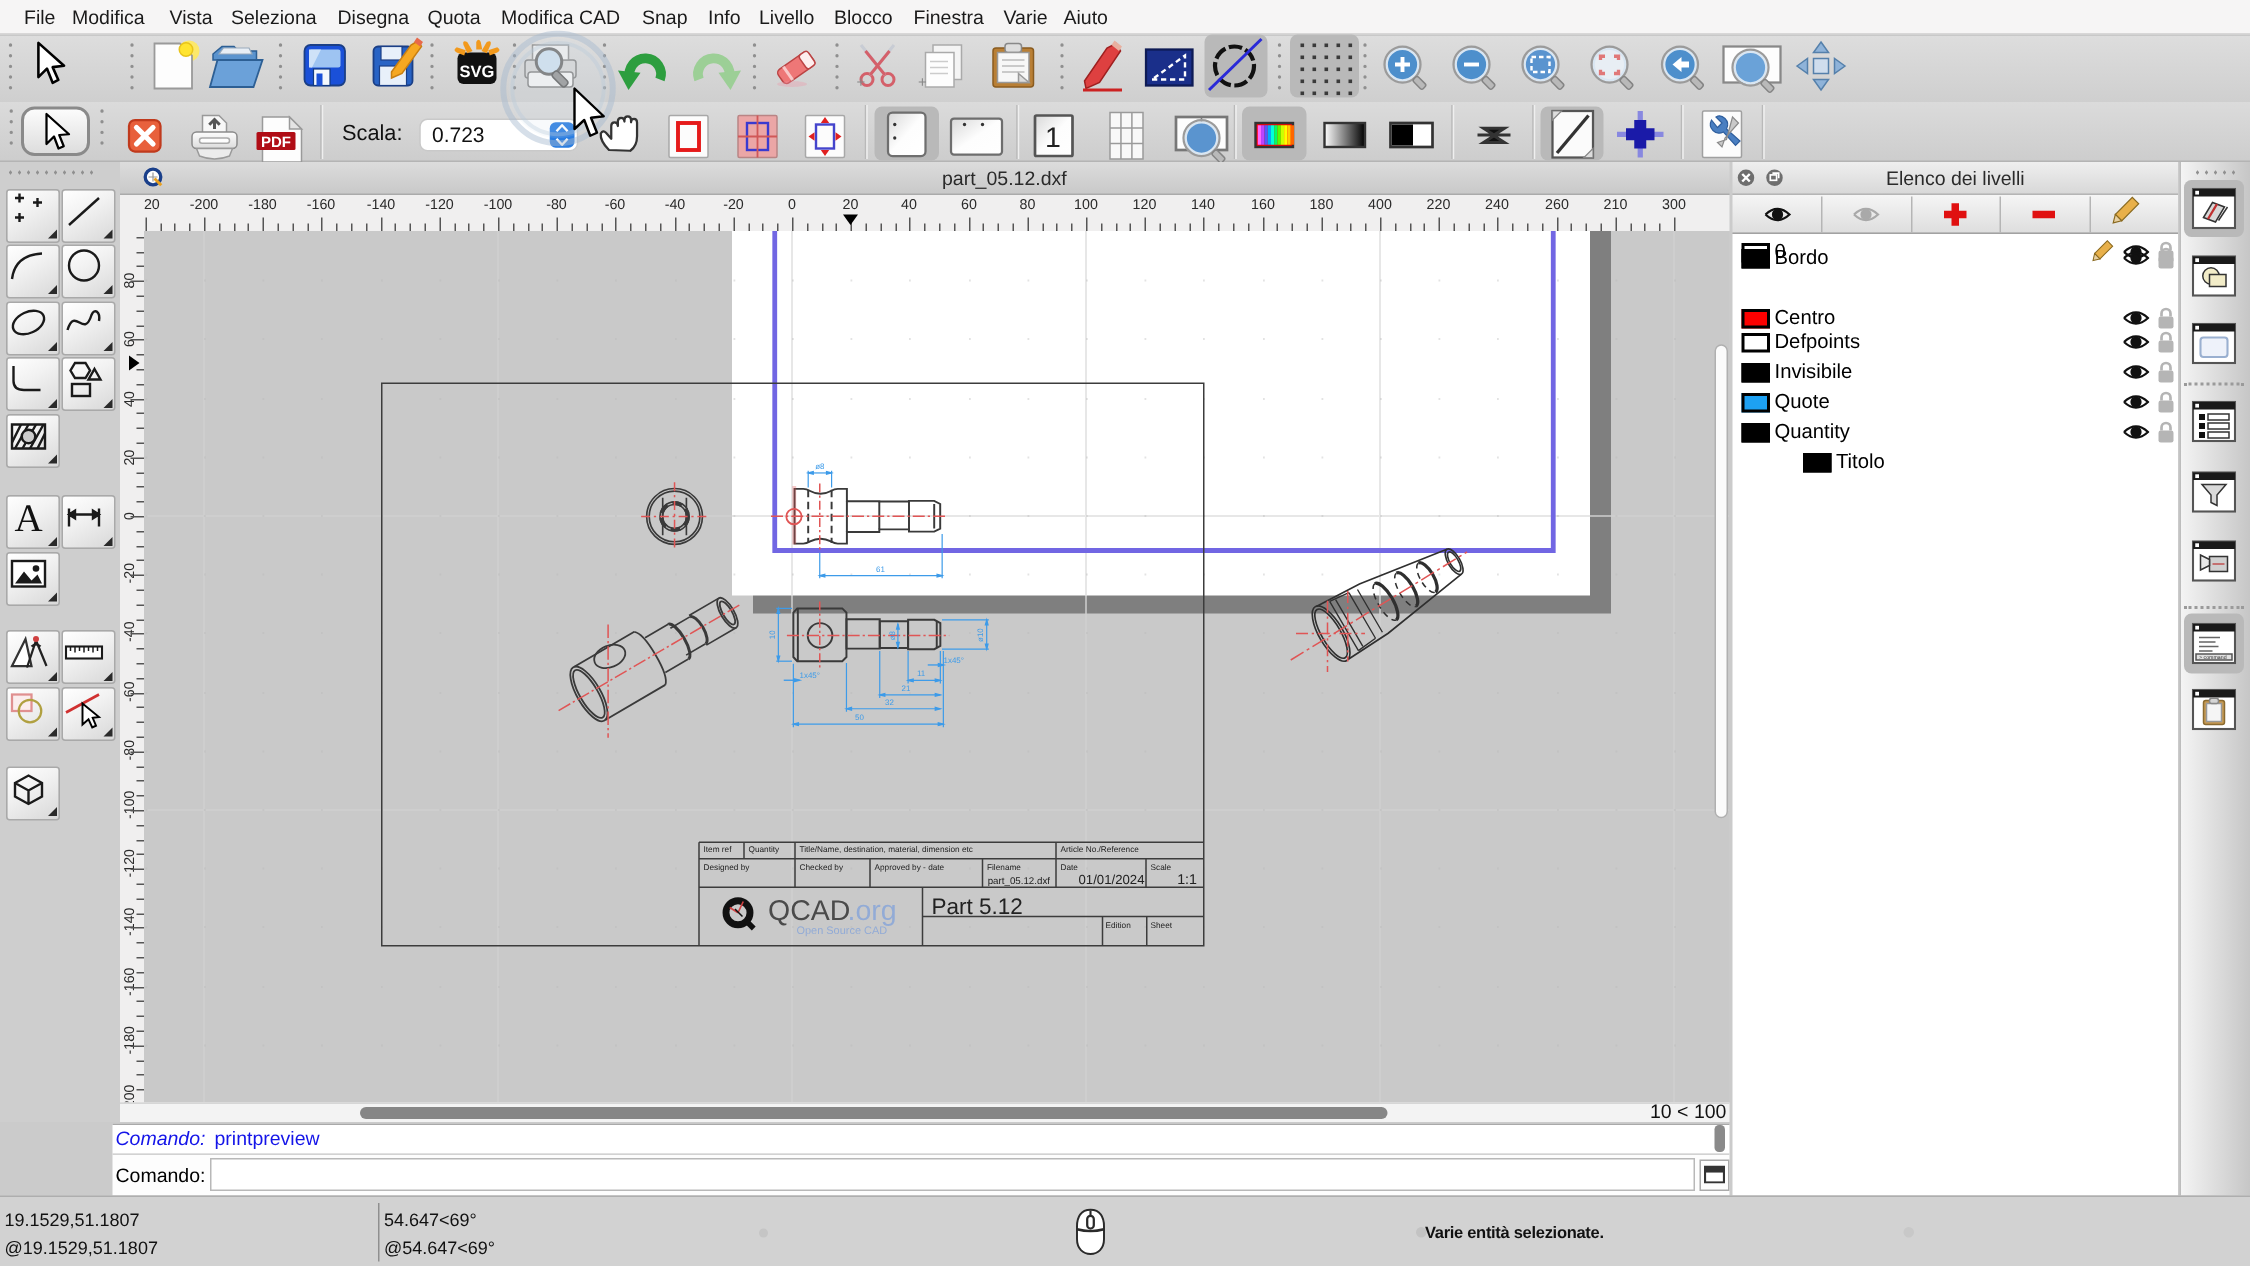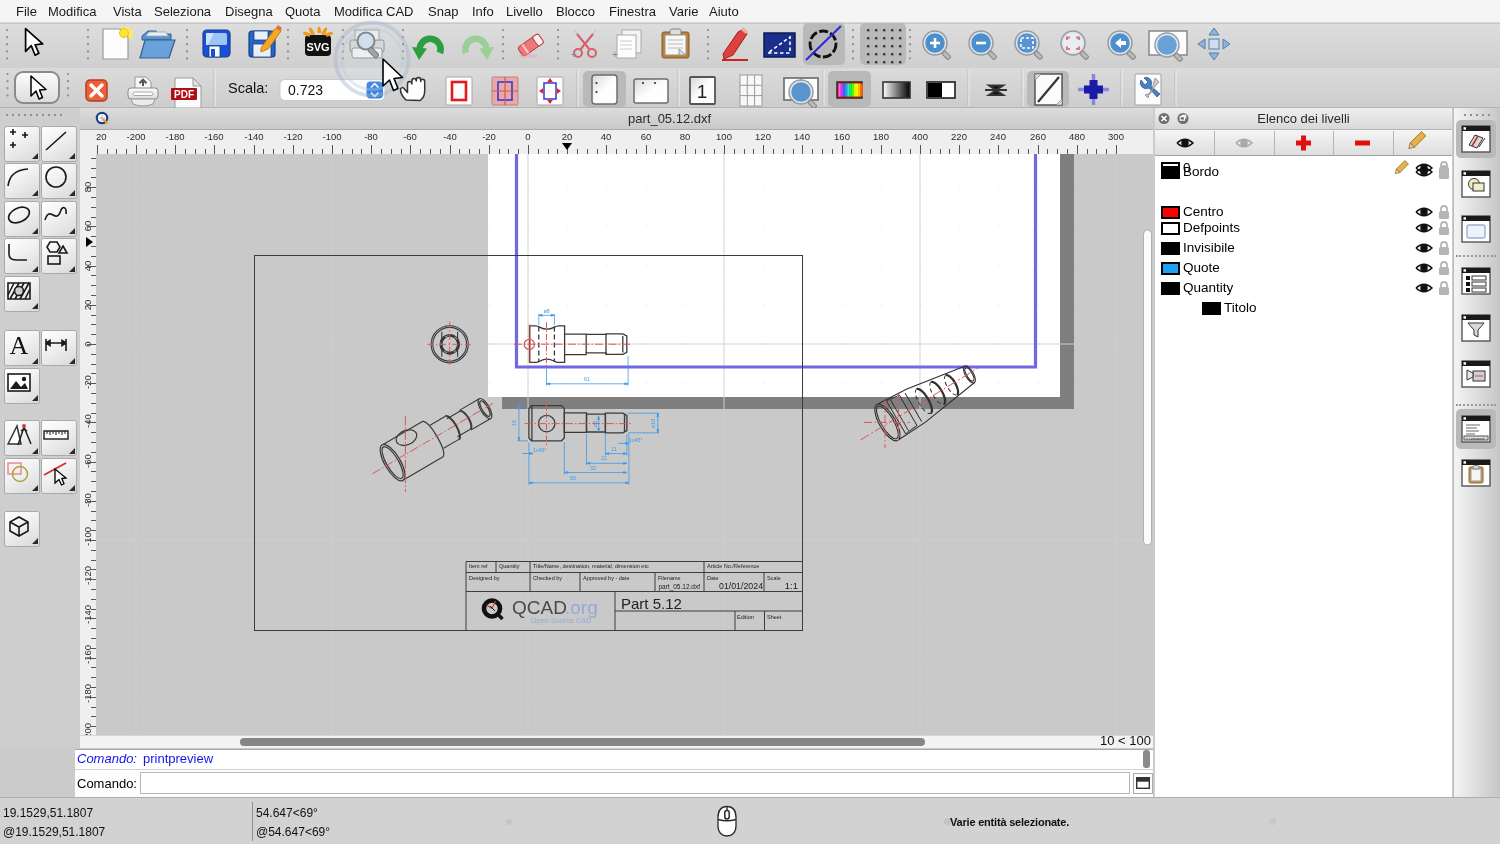--- a/index.html
+++ b/index.html
@@ -473,21 +473,21 @@
     <span class="rnum" style="left:589px;top:1px;transform:translateX(-50%);">80</span>
     <span class="rnum" style="left:628px;top:1px;transform:translateX(-50%);">100</span>
     <span class="rnum" style="left:667px;top:1px;transform:translateX(-50%);">120</span>
     <span class="rnum" style="left:706px;top:1px;transform:translateX(-50%);">140</span>
     <span class="rnum" style="left:746px;top:1px;transform:translateX(-50%);">160</span>
     <span class="rnum" style="left:785px;top:1px;transform:translateX(-50%);">180</span>
     <span class="rnum" style="left:824px;top:1px;transform:translateX(-50%);">400</span>
     <span class="rnum" style="left:863px;top:1px;transform:translateX(-50%);">220</span>
     <span class="rnum" style="left:902px;top:1px;transform:translateX(-50%);">240</span>
     <span class="rnum" style="left:942px;top:1px;transform:translateX(-50%);">260</span>
-    <span class="rnum" style="left:981px;top:1px;transform:translateX(-50%);">480</span>
+    <span class="rnum" style="left:981px;top:1px;transform:translateX(-50%);">210</span>
     <span class="rnum" style="left:1020px;top:1px;transform:translateX(-50%);">300</span>
     <span class="abs" style="left:0.8px;top:15px;width:1px;height:9px;background:#555;"></span>
     <span class="abs" style="left:10.6px;top:19px;width:1px;height:5px;background:#555;"></span>
     <span class="abs" style="left:20.4px;top:19px;width:1px;height:5px;background:#555;"></span>
     <span class="abs" style="left:30.2px;top:19px;width:1px;height:5px;background:#555;"></span>
     <span class="abs" style="left:40.0px;top:15px;width:1px;height:9px;background:#555;"></span>
     <span class="abs" style="left:49.8px;top:19px;width:1px;height:5px;background:#555;"></span>
     <span class="abs" style="left:59.6px;top:19px;width:1px;height:5px;background:#555;"></span>
     <span class="abs" style="left:69.4px;top:19px;width:1px;height:5px;background:#555;"></span>
     <span class="abs" style="left:79.2px;top:15px;width:1px;height:9px;background:#555;"></span>

